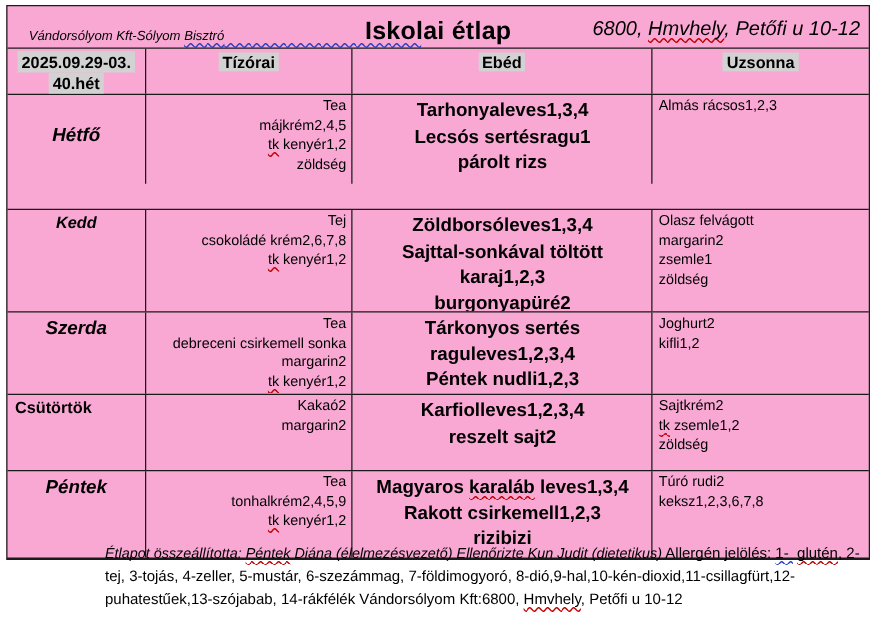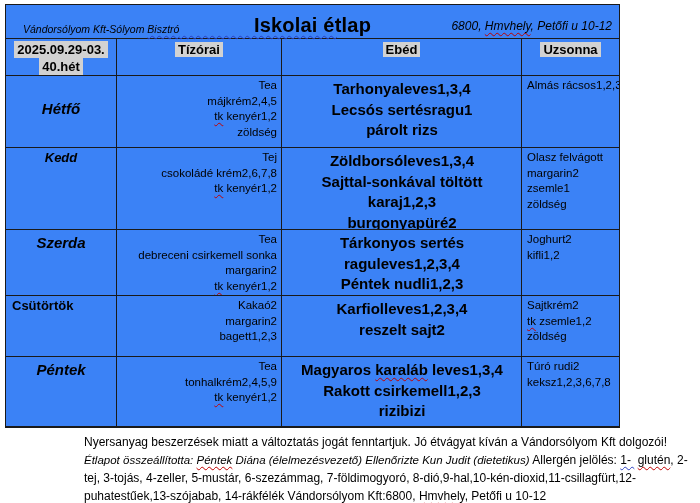--- a/index.html
+++ b/index.html
@@ -1,44 +1,44 @@
 <!DOCTYPE html>
 <html><head>
 <meta charset="utf-8">
 <style>
   html,body{margin:0;padding:0;background:#fff;}
   .page{
     position:relative;width:700px;height:503px;background:#ffffff;
     font-family:"Liberation Sans",sans-serif;color:#000;overflow:hidden;
   }
   .menu-table{
-    position:absolute;left:5px;top:4px;width:615px;
+    position:absolute;left:5px;top:4px;width:691px;
     border:1px solid #1a1a1a;border-bottom-width:2px;box-sizing:border-box;
-    background:#3b82f6;
+    background:#f9a8d4;
   }
   
   .title-row{position:relative;height:33px;}
   .company{position:absolute;left:17px;bottom:3px;font-size:10.5px;font-style:italic;white-space:nowrap;}
   .doc-title{position:absolute;left:0;right:0;bottom:1px;text-align:center;font-size:20px;font-weight:bold;letter-spacing:.2px;}
-  .address{position:absolute;right:7px;bottom:5px;font-size:12px;font-style:italic;white-space:nowrap;}
+  .address{position:absolute;right:7px;bottom:5px;font-size:16px;font-style:italic;white-space:nowrap;}
   
   .row{display:flex;border-top:1px solid #1a1a1a;box-sizing:border-box;}
   .cell{box-sizing:border-box;border-left:1px solid #1a1a1a;overflow:hidden;}
   .cell:first-child{border-left:none;}
   .c-day{width:110px;}
   .c-tiz{width:165px;text-align:right;}
   .c-ebed{width:240px;}
   .c-uzs{flex:1;}
   .head-row{height:37px;}
   .head-cell{text-align:center;padding-top:3px;font-weight:bold;font-size:13px;}
   .head-date{text-align:center;padding-top:2px;font-weight:bold;font-size:13px;line-height:17px;}
   .head-date .hl{display:inline-block;margin-top:0;}
   .hl{background:#d2d2d2;padding:0 3px;}
   .r0{height:72px;}
-  .r1{height:82px;}
+  .r1{height:82px;margin-top:20px;}
   .r2{height:66px;}
   .r3{height:61px;}
   .r4{height:70px;}
   .day{
     text-align:center;font-weight:bold;font-style:italic;font-size:15px;padding-top:4px;
   }
   .r0 .day{padding-top:24px;}
   .r1 .day{font-size:13px;padding-top:2px;}
   .r3 .day{font-style:normal;font-size:13px;text-align:left;padding:2px 0 0 6px;}
   .snack{padding:2px 4px 0 5px;font-size:11.5px;}
@@ -139,21 +139,20 @@
           <div class="line"><span>Joghurt2</span></div>
           <div class="line"><span>kifli1,2</span></div>
         </div>
     </div>
 
     <div class="row body-row r3">
       <div class="cell c-day day">Csütörtök</div>
       <div class="cell c-tiz snack">
           <div class="line"><span>Kakaó2</span></div>
           <div class="line"><span>margarin2</span></div>
-          <div class="line"><span>bagett1,2,3</span></div>
         </div>
       <div class="cell c-ebed lunch">
           <div class="line"><span>Karfiolleves1,2,3,4</span></div>
           <div class="line"><span>reszelt sajt2</span></div>
         </div>
       <div class="cell c-uzs snack">
           <div class="line"><span>Sajtkrém2</span></div>
           <div class="line"><span class="wr">tk</span><span> zsemle1,2</span></div>
           <div class="line"><span>zöldség</span></div>
         </div>
@@ -173,18 +172,17 @@
         </div>
       <div class="cell c-uzs snack">
           <div class="line"><span>Túró rudi2</span></div>
           <div class="line"><span>keksz1,2,3,6,7,8</span></div>
         </div>
     </div>
 
   </div>
 
   <div class="footer">
-    <div class="fline"><span>Nyersanyag beszerzések miatt a változtatás jogát fenntartjuk. Jó étvágyat kíván a Vándorsólyom Kft dolgozói!</span></div>
     <div class="fline"><span class="i">Étlapot összeállította: </span><span class="i wr">Péntek</span><span class="i"> Diána (élelmezésvezető) Ellenőrizte Kun Judit (dietetikus)</span><span> Allergén jelölés: </span><span class="wb">1-&nbsp;</span><span>&nbsp;</span><span class="wr">glutén</span><span>, 2-</span></div>
     <div class="fline"><span>tej, 3-tojás, 4-zeller, 5-mustár, 6-szezámmag, 7-földimogyoró, 8-dió,9-hal,10-kén-dioxid,11-csillagfürt,12-</span></div>
     <div class="fline"><span>puhatestűek,13-szójabab, 14-rákfélék Vándorsólyom Kft:6800, </span><span class="wr">Hmvhely</span><span>, Petőfi u 10-12</span></div>
   </div>
 </div>
 
 </body></html>

